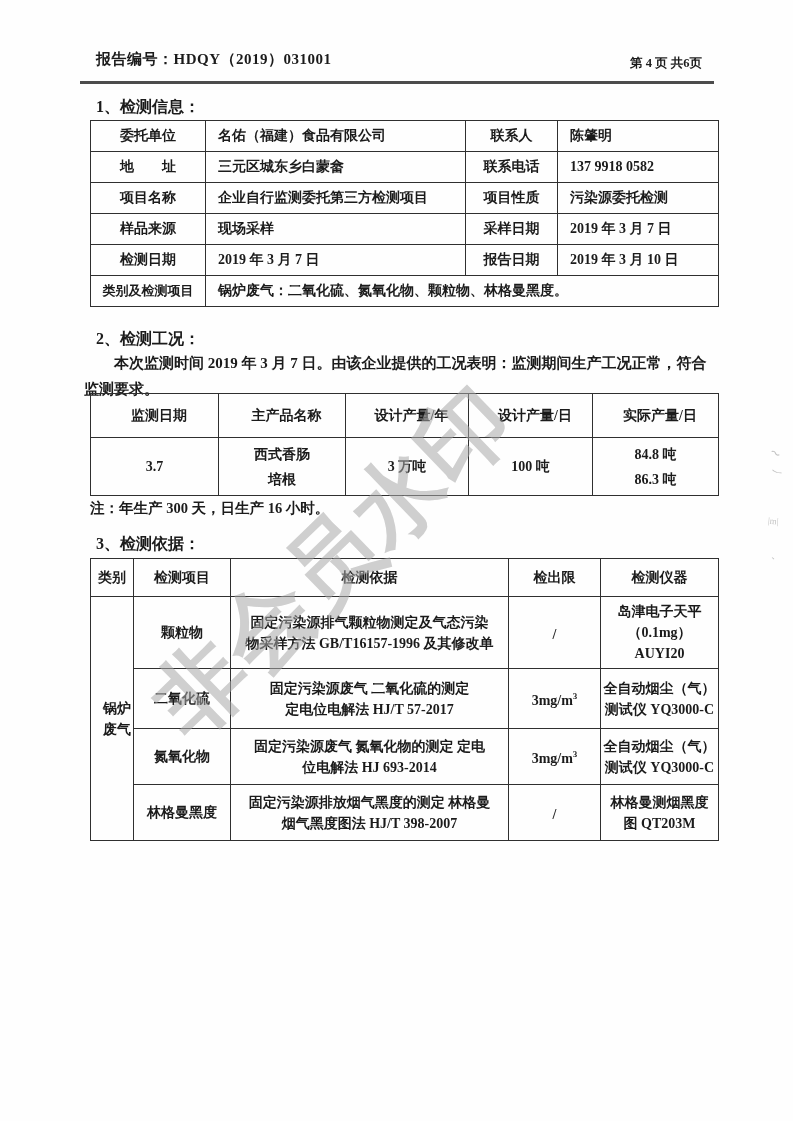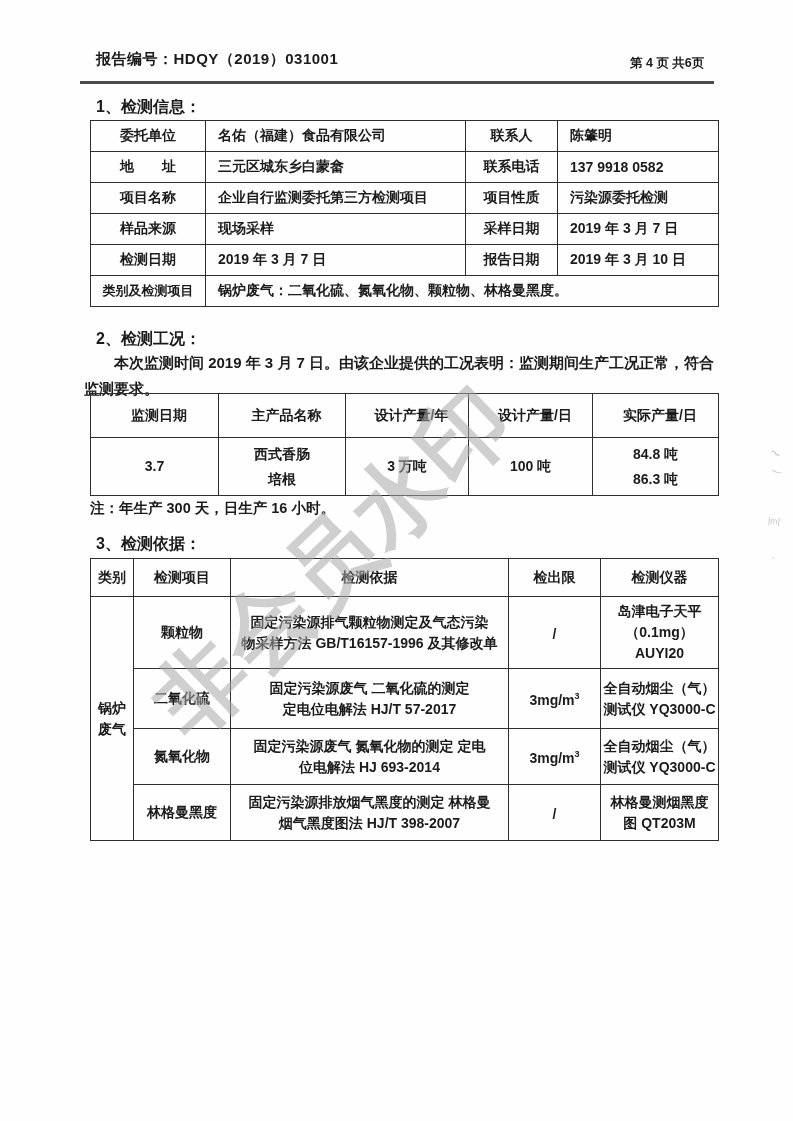--- a/index.html
+++ b/index.html
@@ -4,21 +4,21 @@
 <style>
   * { margin: 0; padding: 0; box-sizing: border-box; }
   html, body { background: #e8e8e8; }
   .page {
     position: relative;
     width: 793px;
     height: 1121px;
     margin: 0 auto;
     background: #fefefe;
     overflow: hidden;
-    font-family: Liberation Sans, sans-serif;
+    font-family: Liberation Serif, serif;
     color: #1b1b1b;
   }
   
   .report-no {
     position: absolute; left: 96px; top: 50px;
     font-size: 15px; font-weight: 700; letter-spacing: 0.5px;
   }
   .page-info {
     position: absolute; left: 630px; top: 55px;
     font-size: 12.5px; font-weight: 600;
@@ -54,21 +54,21 @@
   .t2 { left: 90px; top: 393px; width: 628px; font-size: 14px; text-align: center; }
   .t2 .hrow td { height: 44px; padding-left: 9px; }
   .t2 .drow td { height: 58px; line-height: 25px; }
   .t3 { left: 90px; top: 558px; width: 628px; font-size: 14px; text-align: center; }
   .t3 .hrow td { height: 38px; }
   .t3 td { line-height: 21px; padding: 4px 2px; }
   .t3 .r1 td { height: 60px; }
   .t3 .r2 td { height: 60px; }
   .t3 .r3 td { height: 56px; }
   .t3 .r4 td { height: 56px; }
-  .cat-cell { line-height: 24px; }
+  .cat-cell { line-height: 24px; text-align: right; }
   sup { font-size: 9px; }
   
   .watermark {
     position: absolute; left: 333px; top: 562px;
     transform: translate(-50%, -50%) rotate(-44deg);
     font-size: 90px; font-weight: 700;
     color: rgba(168,168,168,0.55);
     white-space: nowrap; letter-spacing: 1px;
     pointer-events: none; z-index: 5;
   }

